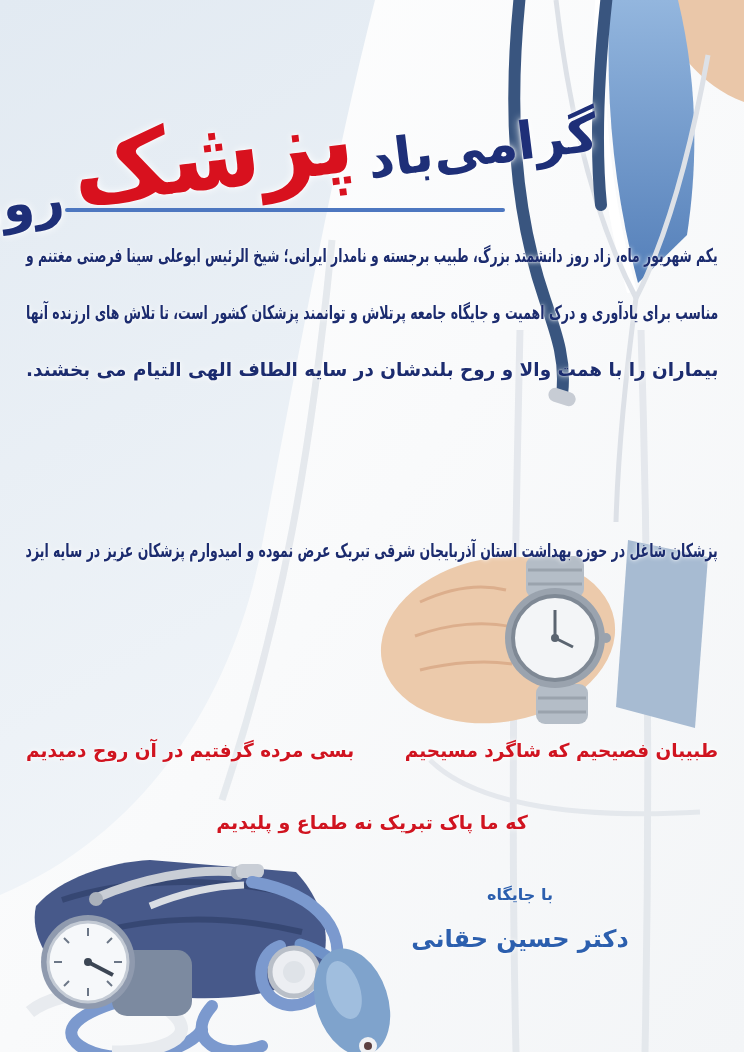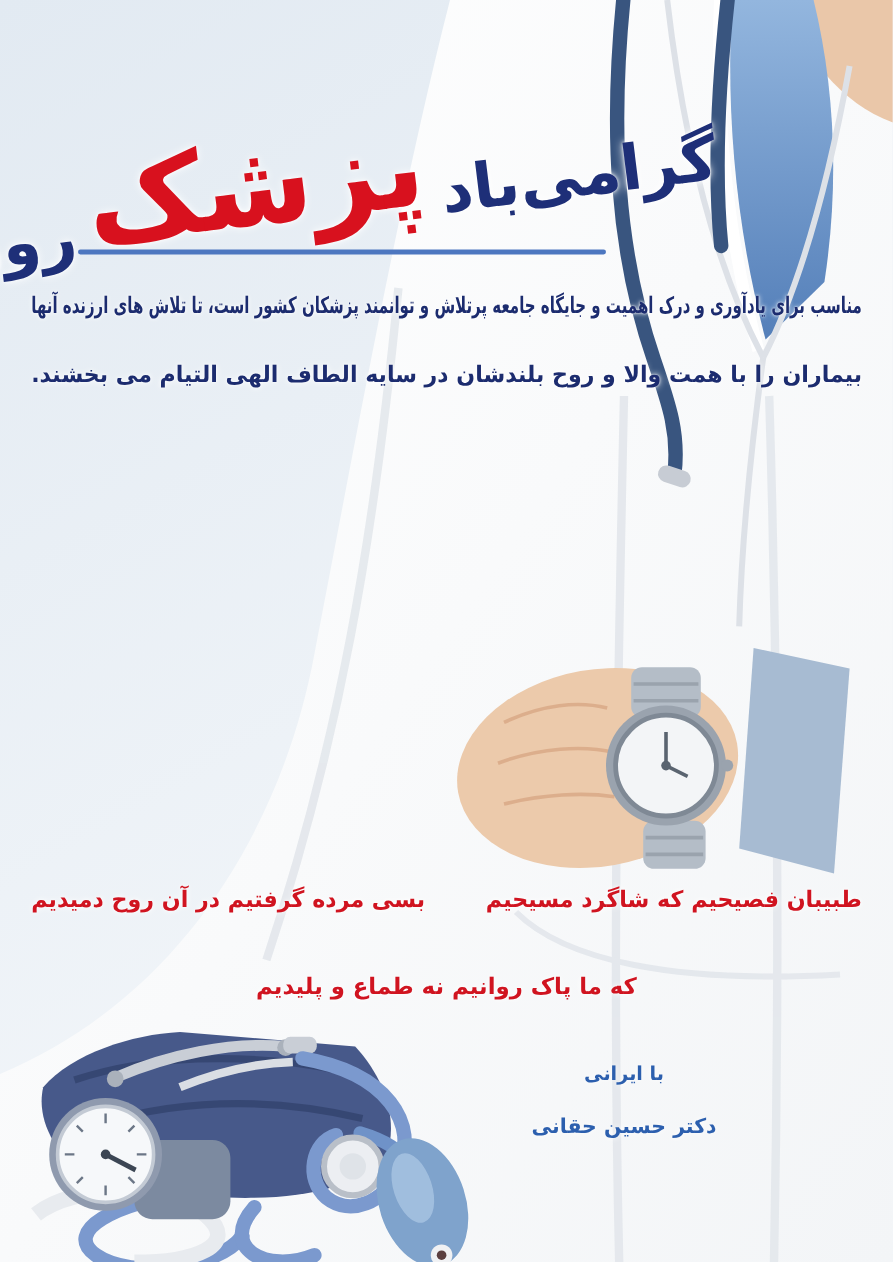--- a/index.html
+++ b/index.html
@@ -49,21 +49,21 @@
   
   #signature{position:absolute;left:390px;top:874px;width:260px;color:#2c5fae;}
   #signature .sline{display:flex;justify-content:center;align-items:center;}
   #signature .sline > span{
     white-space:nowrap;font-weight:bold;color:#2c5fae;
     text-shadow:0 0 5px rgba(255,255,255,.95);
   }
   #sig-salutation{height:40px;}
   #sig-salutation > span{font-size:16px;}
   #sig-name{height:50px;}
-  #sig-name > span{font-size:17px;}
+  #sig-name > span{font-size:24px;}
   #sig-role{height:48px;}
   #sig-role > span{font-size:15px;}
 </style>
 </head>
 <body>
 
 <svg id="bg" viewBox="0 0 744 1052" aria-hidden="true">
   <defs>
     <linearGradient id="wallGrad" x1="0" y1="0" x2="0.4" y2="1">
       <stop offset="0" stop-color="#e2eaf2"></stop>
@@ -180,44 +180,50 @@
 
 <div id="title">
   <span class="t t-navy" dir="rtl">روز</span>
   <span class="t t-red" dir="rtl">پزشک</span>
   <span class="t t-navy" dir="rtl">گرامی‌باد</span>
 </div>
 <div id="divider"></div>
 
 <div id="para1" class="para">
   <div class="pline">
+    <span class="fit" dir="rtl" style="transform-origin: center center; transform: scaleX(0.65283);">یکم شهریور ماه، زاد روز دانشمند بزرگ، طبیب برجسته و نامدار ایرانی؛ شیخ الرئیس ابوعلی سینا فرصتی مغتنم و</span>
+    </div>
+  <div class="pline">
     <span class="fit" dir="rtl" style="transform-origin: center center; transform: scaleX(0.657795);">مناسب برای یادآوری و درک اهمیت و جایگاه جامعه پرتلاش و توانمند پزشکان کشور است، تا تلاش های ارزنده آنها</span>
     </div>
   <div class="pline">
     <span class="fit" dir="rtl" style="transform-origin: center center; transform: scaleX(0.969188);">بیماران را با همت والا و روح بلندشان در سایه الطاف الهی التیام می بخشند.</span>
     </div>
 </div>
 
 <div id="para2" class="para">
+  <div class="pline">
+    <span class="fit" dir="rtl" style="transform-origin: center center; transform: scaleX(0.65717);">پزشکان شاغل در حوزه بهداشت استان آذربایجان شرقی تبریک عرض نموده و امیدوارم پزشکان عزیز در سایه ایزد</span>
+    </div>
 </div>
 
 <div id="poem">
   <div class="poem-line">
     <span class="poemwrap fit" style="transform-origin: center center; transform: scaleX(0.97191);">
       <span dir="rtl">طبیبان فصیحیم که شاگرد مسیحیم</span>
       <span dir="rtl">بسی مرده گرفتیم در آن روح دمیدیم</span>
     </span>
   </div>
   <div class="poem-line">
     <span class="poemwrap fit">
-      <span dir="rtl">که ما پاک روانیم نه طماع و پلیدیم</span>
+      <span dir="rtl">که ما پاک تبریک نه طماع و پلیدیم</span>
     </span>
   </div>
 </div>
 
 <div id="signature">
   <div id="sig-salutation" class="sline">
-    <span class="fit" dir="rtl">با ایرانی</span>
+    <span class="fit" dir="rtl">با جایگاه</span>
   </div>
   <div id="sig-name" class="sline">
     <span class="fit" dir="rtl">دکتر حسین حقانی</span>
   </div>
 </div>
 
 </body></html>

